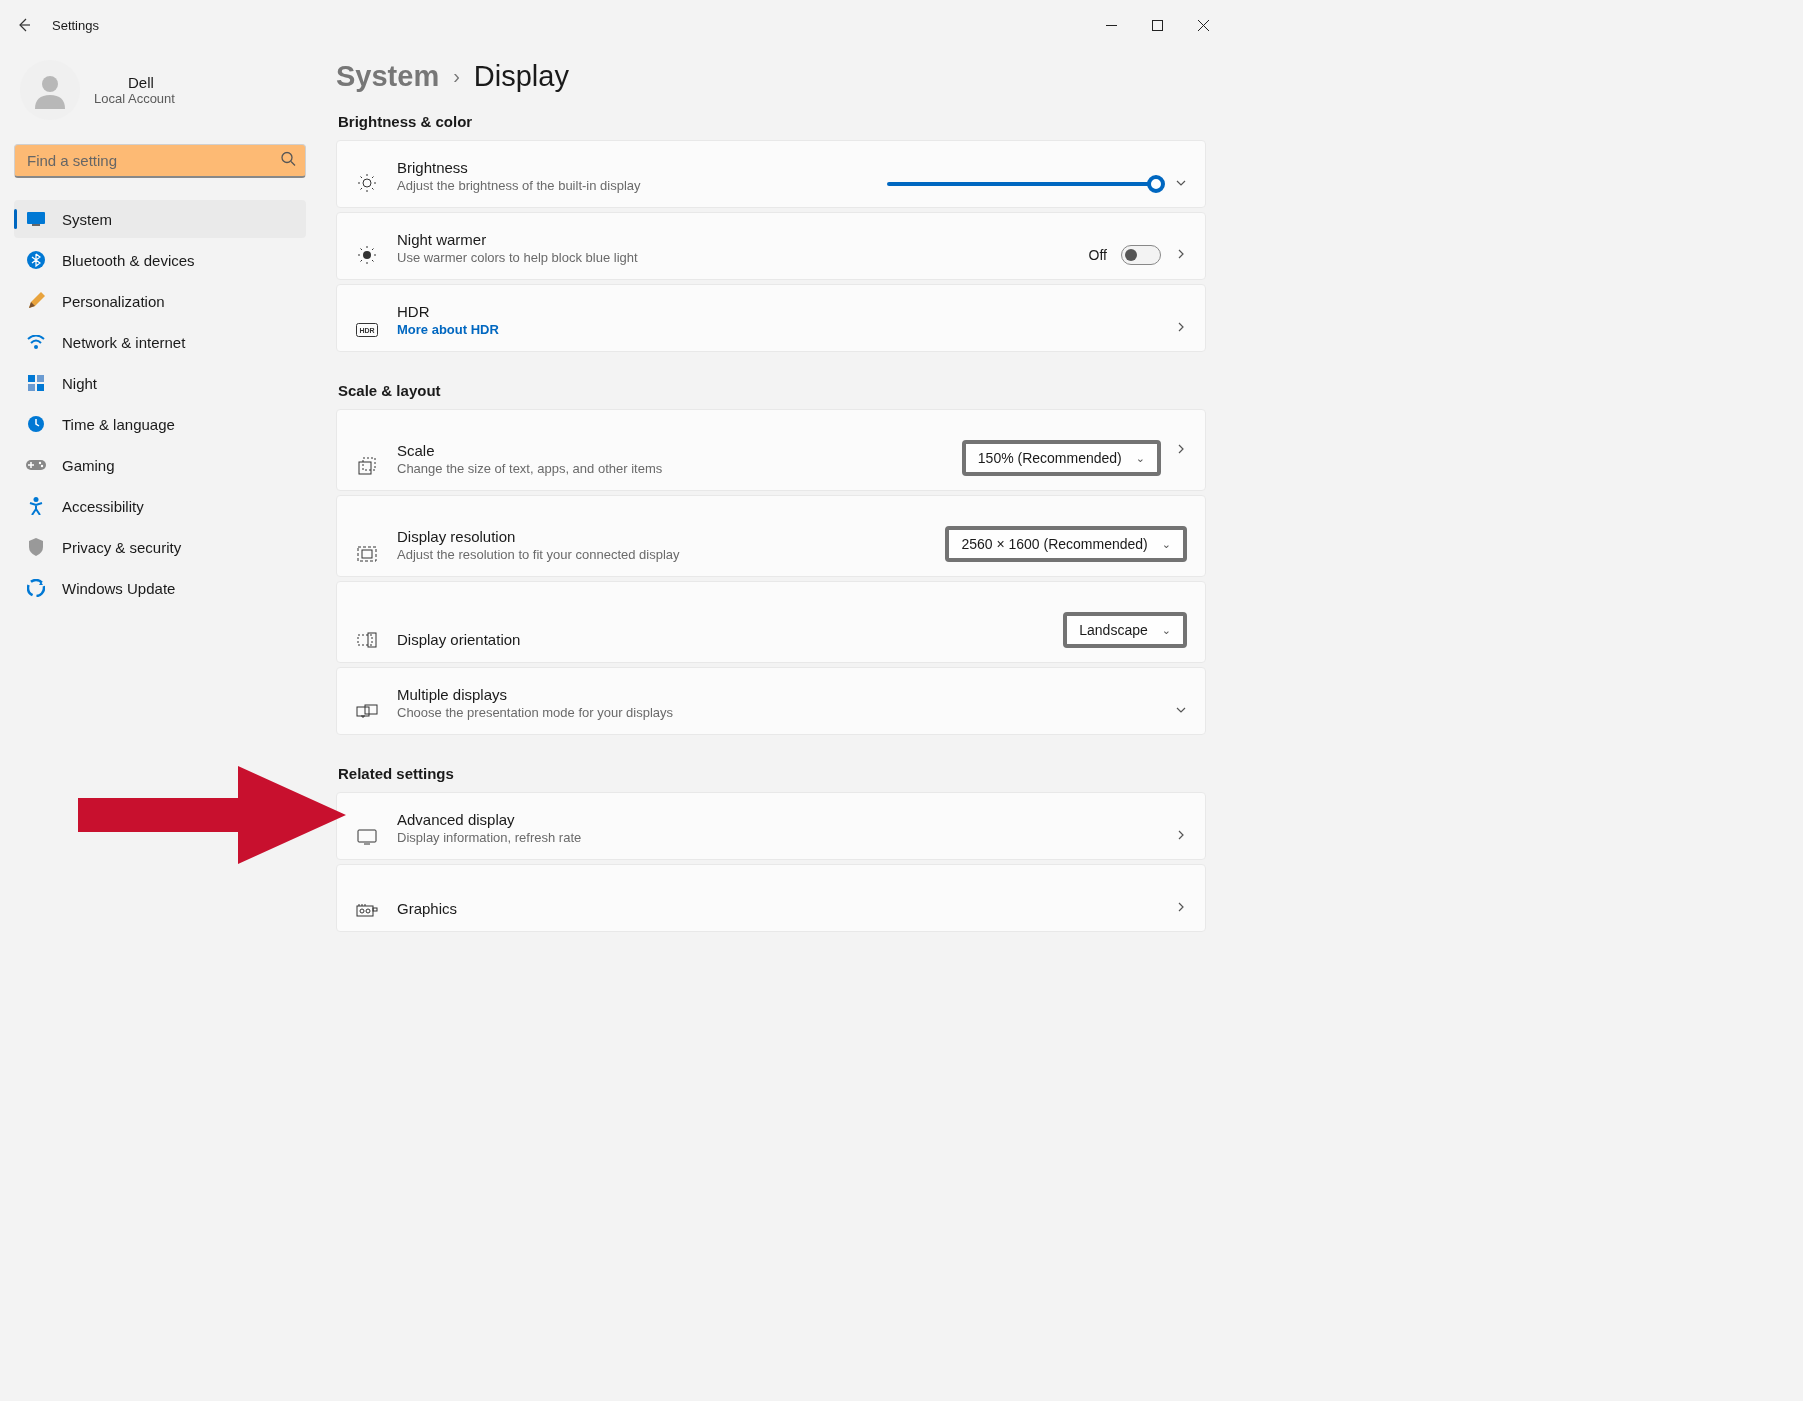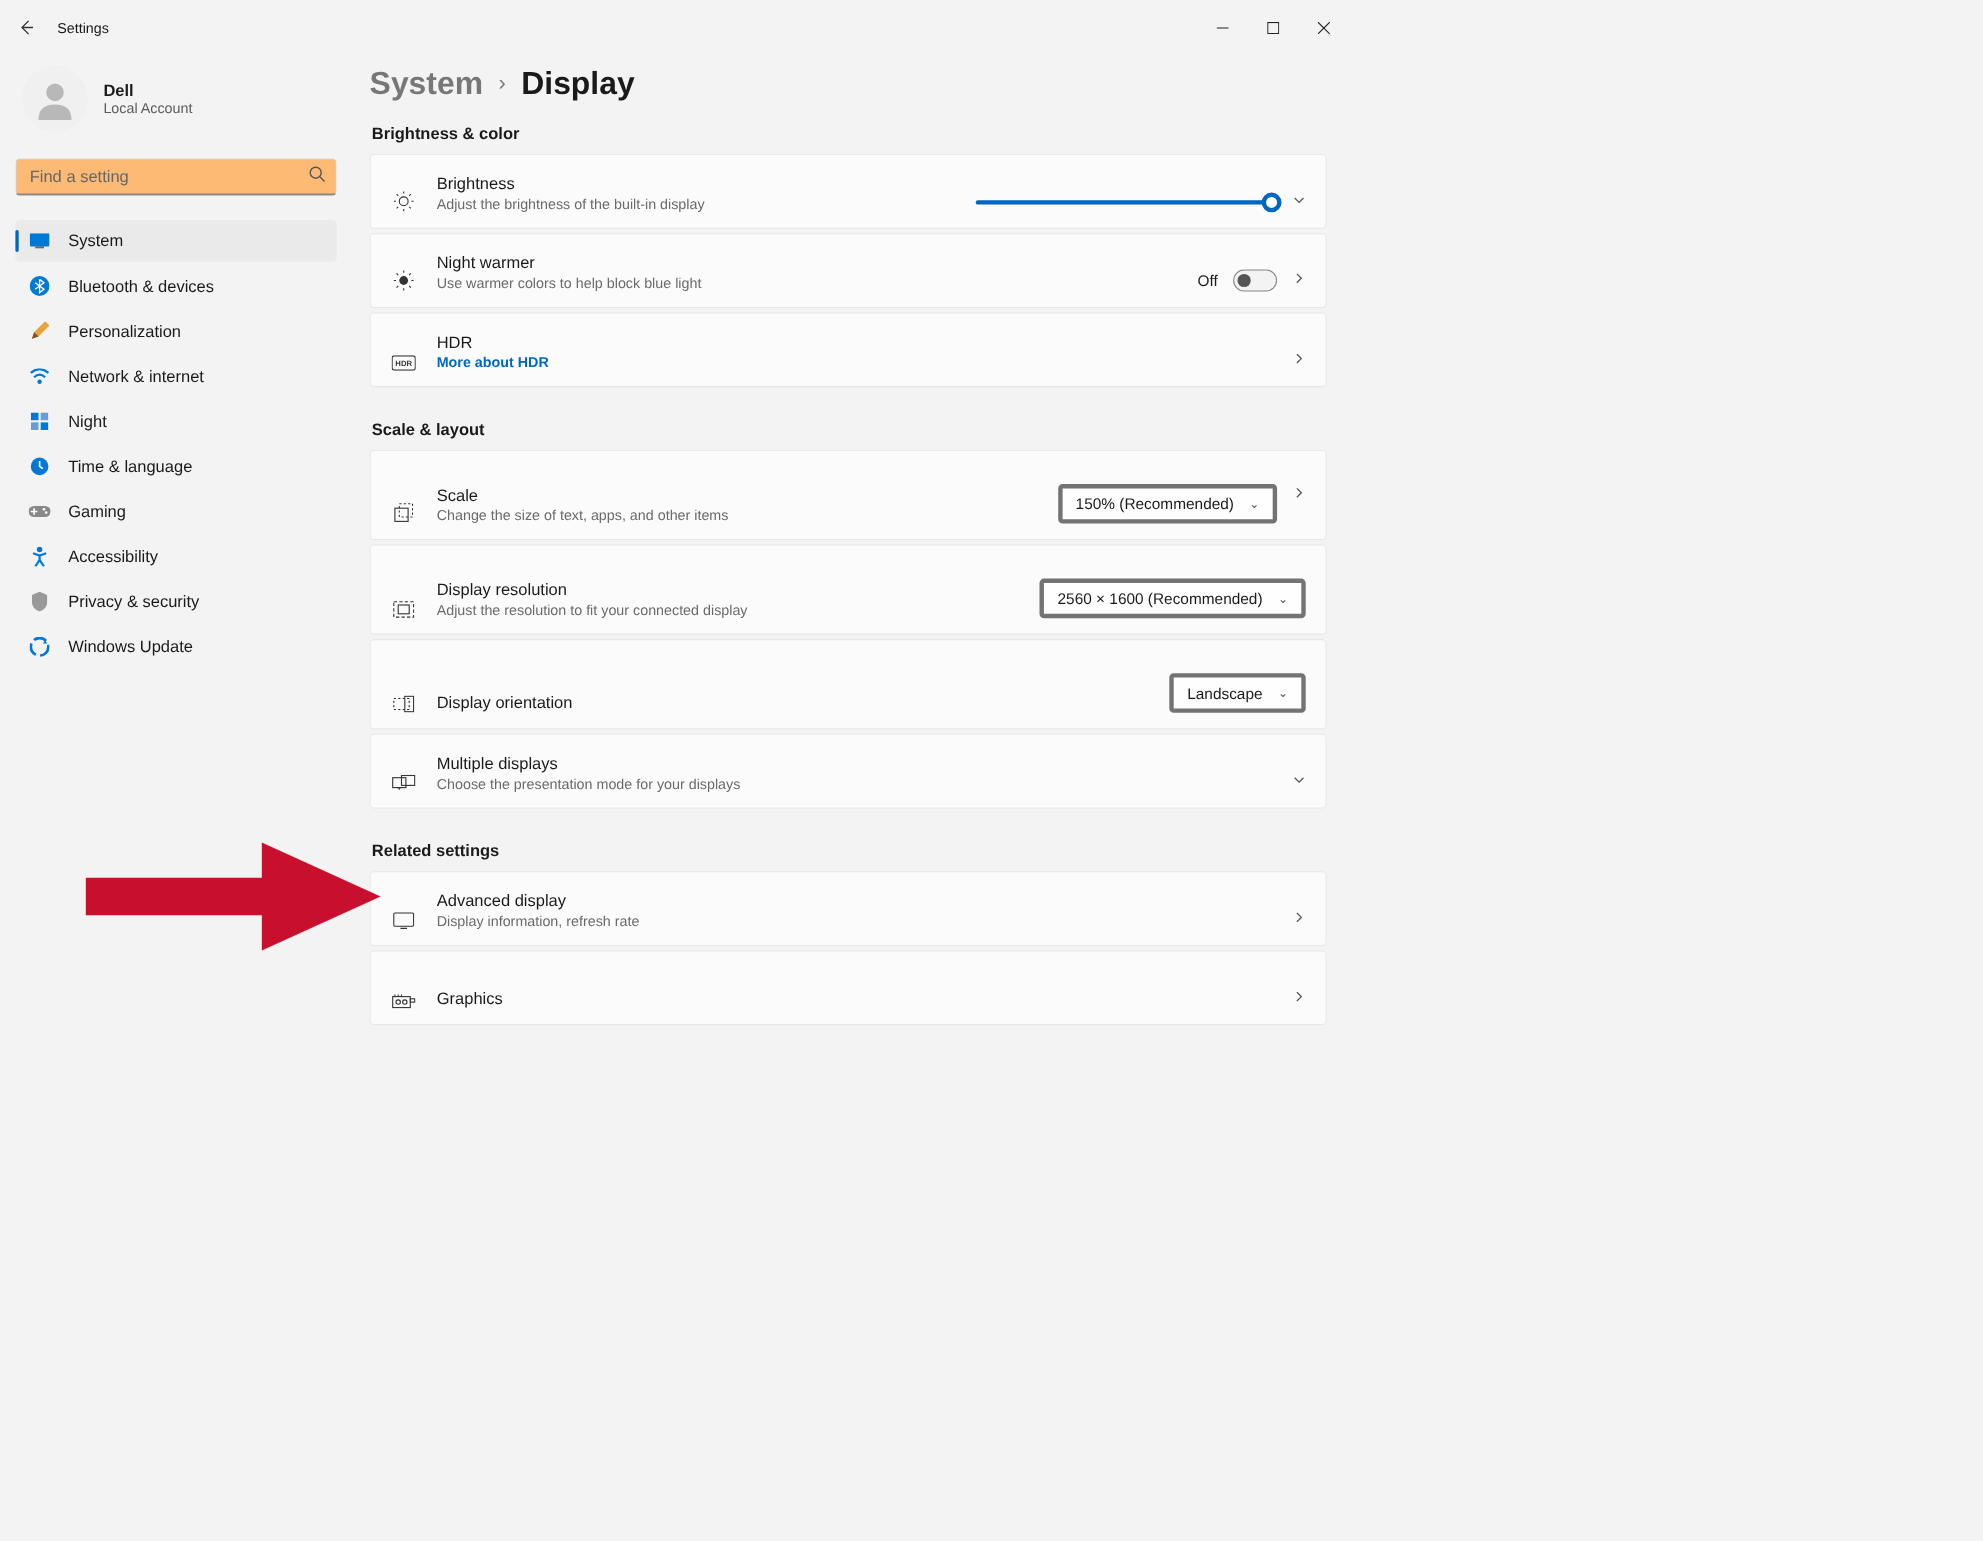--- a/index.html
+++ b/index.html
@@ -9,39 +9,39 @@
 .titlebar .back-btn { width: 36px; height: 36px; display: flex; align-items: center; justify-content: center; border-radius: 4px; cursor: pointer; }
 .titlebar .title { font-size: 13px; color: #1a1a1a; margin-left: 10px; }
 .titlebar .window-controls { margin-left: auto; display: flex; }
 .titlebar .window-controls .wc { width: 46px; height: 32px; display: flex; align-items: center; justify-content: center; cursor: pointer; }
 
 .app { display: flex; height: calc(100% - 50px); }
 
 .sidebar { width: 320px; padding: 0 14px; flex-shrink: 0; }
 .user-block { display: flex; align-items: center; gap: 14px; padding: 10px 6px 24px 6px; }
 .avatar { width: 60px; height: 60px; border-radius: 50%; background: #f0f0f0; display: flex; align-items: center; justify-content: center; }
-.user-name { font-size: 15px; font-weight: 700; color: #1a1a1a; }
+.user-name { font-size: 15px; font-weight: 400; color: #1a1a1a; margin-left: 34px; }
 .user-type { font-size: 13px; color: #5a5a5a; }
 
 .search-box { position: relative; margin-bottom: 22px; }
 .search-box input { width: 100%; height: 34px; border: 1px solid #d0d0d0; border-bottom: 2px solid #888; border-radius: 4px; background: #fdba74; padding: 0 36px 0 12px; font-size: 15px; color: #333; outline: none; }
 .search-box input::placeholder { color: #666; }
 .search-box .search-icon { position: absolute; right: 10px; top: 50%; transform: translateY(-50%); color: #555; }
 
 .nav { display: flex; flex-direction: column; gap: 3px; }
 .nav-item { display: flex; align-items: center; gap: 16px; height: 38px; padding: 0 12px; border-radius: 4px; cursor: pointer; font-size: 15px; color: #1a1a1a; position: relative; }
 .nav-item.active { background: #eaeaea; }
 .nav-item.active::before { content: ""; position: absolute; left: 0; top: 9px; bottom: 9px; width: 3px; background: #0067c0; border-radius: 2px; }
 .nav-item .nav-icon { width: 20px; height: 20px; display: flex; align-items: center; justify-content: center; font-size: 16px; }
 
 .content { flex: 1; padding: 10px 26px 20px 16px; overflow-y: auto; }
 .breadcrumb { display: flex; align-items: center; gap: 14px; margin-bottom: 20px; }
 .breadcrumb .bc-parent { font-size: 29px; font-weight: 600; color: #777; }
 .breadcrumb .bc-sep { font-size: 20px; color: #777; }
-.breadcrumb .bc-current { font-size: 29px; font-weight: 700; color: #1a1a1a; }
+.breadcrumb .bc-current { font-size: 29px; font-weight: 400; color: #1a1a1a; }
 
 .section-title { font-size: 15px; font-weight: 600; color: #1a1a1a; margin: 8px 0 10px 2px; }
 
 .card-group { display: flex; flex-direction: column; gap: 4px; margin-bottom: 30px; }
 .card { background: #fbfbfb; border: 1px solid #e8e8e8; border-radius: 4px; display: flex; align-items: flex-end; padding: 14px 18px; min-height: 68px; gap: 18px; cursor: pointer; }
 .card .card-icon { width: 24px; display: flex; align-items: center; justify-content: center; color: #333; flex-shrink: 0; }
 .card .card-text { flex: 1; }
 .card .card-title { font-size: 15px; color: #1a1a1a; }
 .card .card-sub { font-size: 13px; color: #6a6a6a; margin-top: 2px; }
 .card .card-link { font-size: 13px; color: #0067c0; font-weight: 600; margin-top: 2px; }

